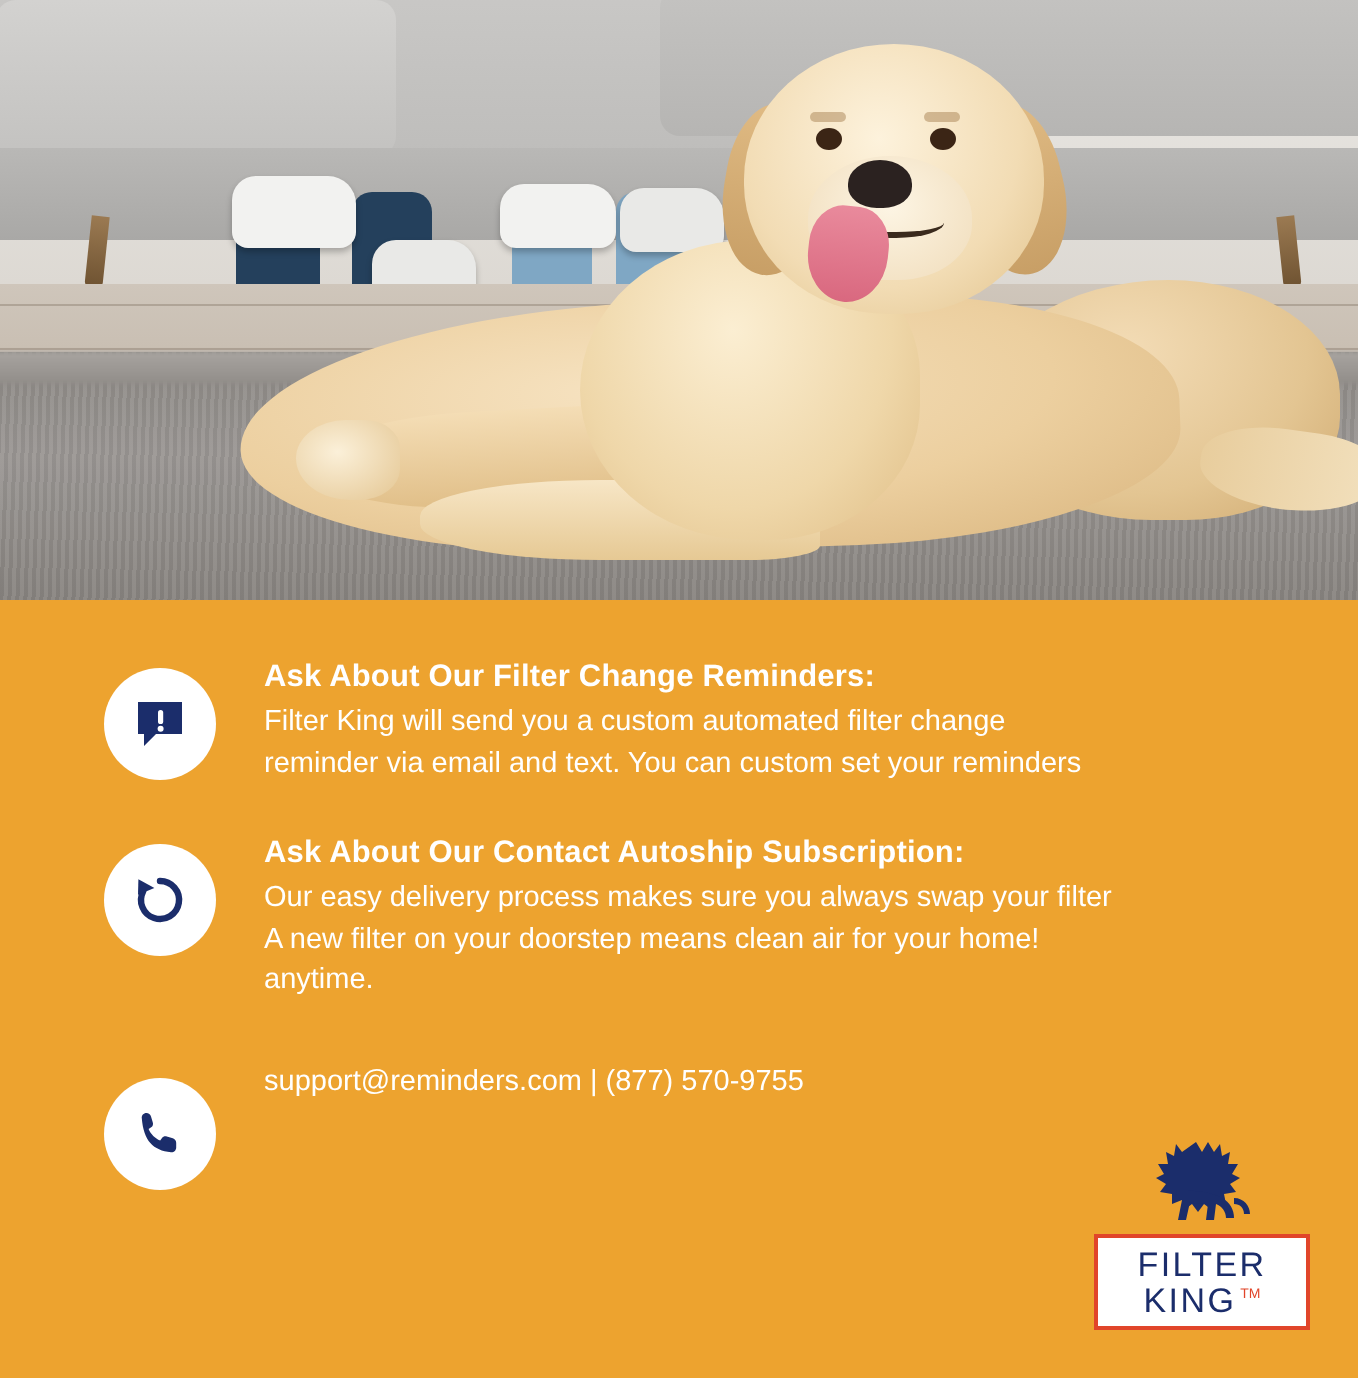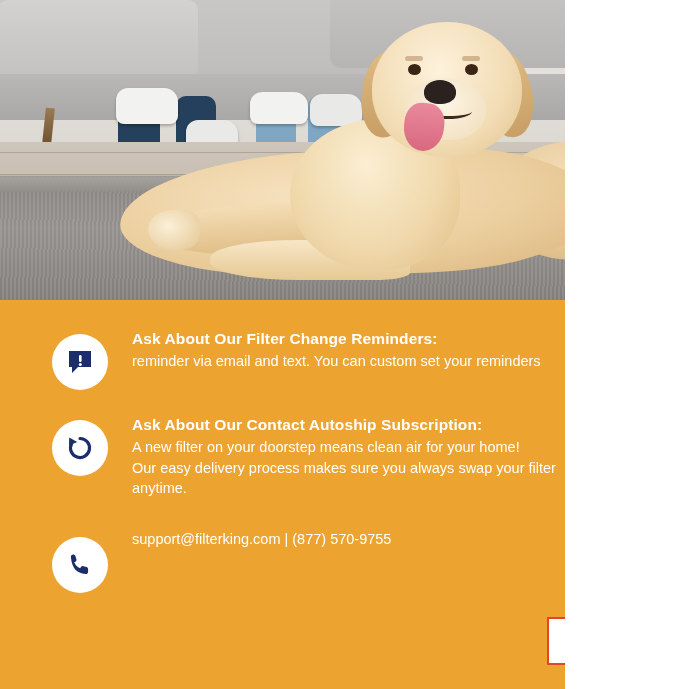--- a/index.html
+++ b/index.html
@@ -5,21 +5,21 @@
   html, body {
     margin: 0;
     padding: 0;
     background: #ffffff;
   }
   body {
     font-family: "Liberation Sans", sans-serif;
   }
   .page {
     position: relative;
-    width: 565px;
+    width: 679px;
     height: 689px;
     overflow: hidden;
     background: #a21caf;
   }
 
   
   .photo {
     position: relative;
     width: 679px;
     height: 300px;
@@ -359,48 +359,49 @@
     <div class="block b1">
       <div class="icon-circle">
         <svg width="30" height="30" viewBox="0 0 30 30" aria-hidden="true">
           <path d="M4 4 H26 V20 H13 L7 26 V20 H4 Z" fill="#1b2d6b"></path>
           <rect x="14" y="8" width="2.6" height="7" rx="1.3" fill="#ffffff"></rect>
           <circle cx="15.3" cy="17.4" r="1.5" fill="#ffffff"></circle>
         </svg>
       </div>
       <div class="block-body">
         <h3 class="block-title">Ask About Our Filter Change Reminders:</h3>
+        <p class="block-text">Filter King will send you a custom automated filter change</p>
         <p class="block-text">reminder via email and text. You can custom set your reminders</p>
       </div>
     </div>
 
     <div class="block b2">
       <div class="icon-circle">
         <svg width="30" height="30" viewBox="0 0 30 30" aria-hidden="true">
           <path d="M15 5.5 A9.5 9.5 0 1 1 6.6 10.6" fill="none" stroke="#1b2d6b" stroke-width="3.2" stroke-linecap="round"></path>
           <polygon points="4.2,4.6 12.2,9.0 4.0,12.4" fill="#1b2d6b"></polygon>
         </svg>
       </div>
       <div class="block-body">
         <h3 class="block-title">Ask About Our Contact Autoship Subscription:</h3>
+        <p class="block-text">Our easy delivery process makes sure you always swap your filter</p>
         <p class="block-text">A new filter on your doorstep means clean air for your home!</p>
-        <p class="block-text">Our easy delivery process makes sure you always swap your filter</p>
         <p class="block-text">anytime.</p>
       </div>
     </div>
 
     <div class="block b3">
       <div class="icon-circle">
         <svg width="28" height="28" viewBox="0 0 28 28" aria-hidden="true">
           <path d="M7.2 3.5c1.1 0 2 .7 2.3 1.7l.9 3c.3.9 0 1.9-.8 2.4l-1.3.9c1.1 2.6 3.2 4.7 5.8 5.8l.9-1.3c.5-.8 1.5-1.1 2.4-.8l3 .9c1 .3 1.7 1.2 1.7 2.3v2.3c0 1.4-1.2 2.6-2.6 2.4C10.6 22.2 5.8 17.4 4.9 6.1 4.7 4.7 5.8 3.5 7.2 3.5z" fill="#1b2d6b"></path>
         </svg>
       </div>
       <div class="block-body">
         <div class="contact-line">
-          <span>support@filterking.com</span><span class="sep">|</span><span>(877) 570-9755</span>
+          <span>support@reminders.com</span><span class="sep">|</span><span>(877) 570-9755</span>
         </div>
       </div>
     </div>
 
     <div class="logo">
       <svg class="logo-lion" width="58" height="46" viewBox="0 0 58 46" aria-hidden="true">
 
         <path d="M26 2 l3 5 3-5 3 5 3-4 1 6 4-2-1 6 5 0-3 5 4 2-5 3 3 4-6 1 1 5-6-2-1 5-4-3-3 4-3-4-4 3-1-5-5 2 0-5-6-1 3-4-5-3 4-2-3-5 5 0-1-6 4 2 1-6 3 4z" fill="#1b2d6b"></path>
 
         <path d="M22 26 c6 1 12 1 17 4 c4 2 6 6 6 10 l-4 0 c0-3-2-6-5-7 l-1 8 -4 0 1-8 c-3 0-6 0-9-1 l-2 9 -4 0 2-10 c-2-1-3-3-3-5z" fill="#1b2d6b"></path>

